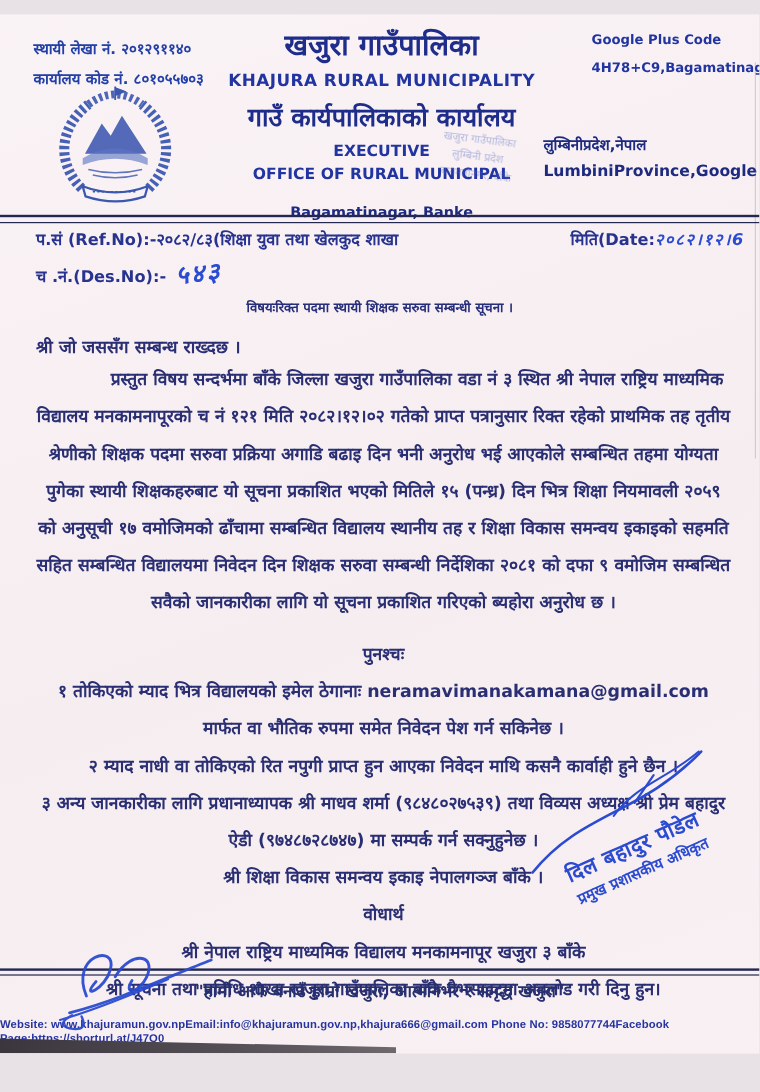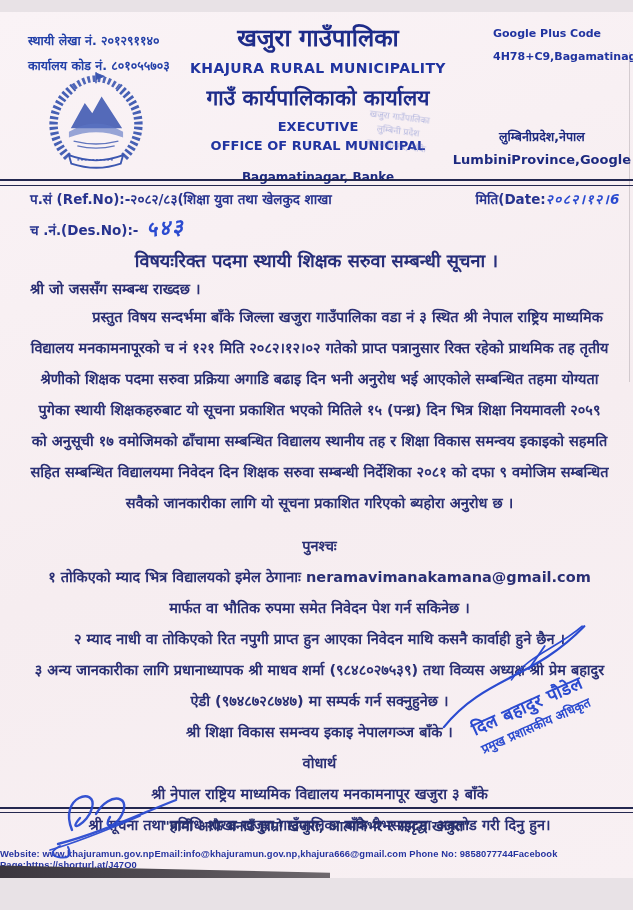--- a/index.html
+++ b/index.html
@@ -28,21 +28,21 @@
   .hdr-stamp {
     position:absolute; top:98px; left:318px; width:160px;
     transform:rotate(7deg); opacity:.45; color:#5b6cc4;
     font-size:9px; line-height:1.6; text-align:center; filter:blur(.3px);
     pointer-events:none;
   }
   .hdr-right-top {
     position:absolute; top:10px; right:8px; width:132px;
     font-size:11px; font-weight:700; color:#2134a0; line-height:2.1;
   }
-  .hdr-right-bottom { position:absolute; top:116px; right:2px; text-align:center; color:#1d2a80; }
+  .hdr-right-bottom { position:absolute; top:100px; right:2px; text-align:left; color:#1d2a80; }
   .prov-np { font-size:12.5px; font-weight:700; }
   .prov-en { font-size:13px; font-weight:700; margin-top:7px; }
   
   .double-rule {
     position:absolute; left:0; width:100%; height:7px;
     border-top:2.5px solid #242850; border-bottom:1.5px solid #242850;
   }
   .rule-top { top:167px; }
   .rule-bottom { top:795px; height:6px; border-top:2px solid #242850; border-bottom:1.2px solid #242850; }
   
@@ -51,21 +51,21 @@
     display:flex; justify-content:space-between;
     font-size:13.5px; font-weight:600; color:#27338f;
   }
   .hw { color:#2b4bd0; font-weight:700; letter-spacing:1.5px; font-style:italic; }
   .des-row { position:absolute; top:201px; left:30px; font-size:13.5px; font-weight:600; color:#27338f; }
   .des-value {
     display:inline-block; font-size:21px; color:#2b4bd0;
     transform:rotate(-5deg); font-style:italic; margin-left:8px; font-weight:700; letter-spacing:2px;
   }
   .subject { position:absolute; top:236px; left:0; width:100%; text-align:center;
-    font-size:18px; font-weight:700; color:#272e7a; }
+    font-size:11px; font-weight:700; color:#272e7a; }
   .salutation { position:absolute; top:266px; left:30px; font-size:14.5px; font-weight:600; }
   
   .content { position:absolute; top:290px; left:30px; right:24px; font-size:14.5px; color:#2a2f74; }
   .content > div { line-height:31px; font-weight:600;text-align:center; }
   .body-para { text-align:justify; text-indent:56px; }
   .ps-label { margin-top:12px; }
   .point { text-align:justify; }
   .latin { font-family:"Liberation Sans", sans-serif; font-weight:400; }
   
   .officer-stamp {

